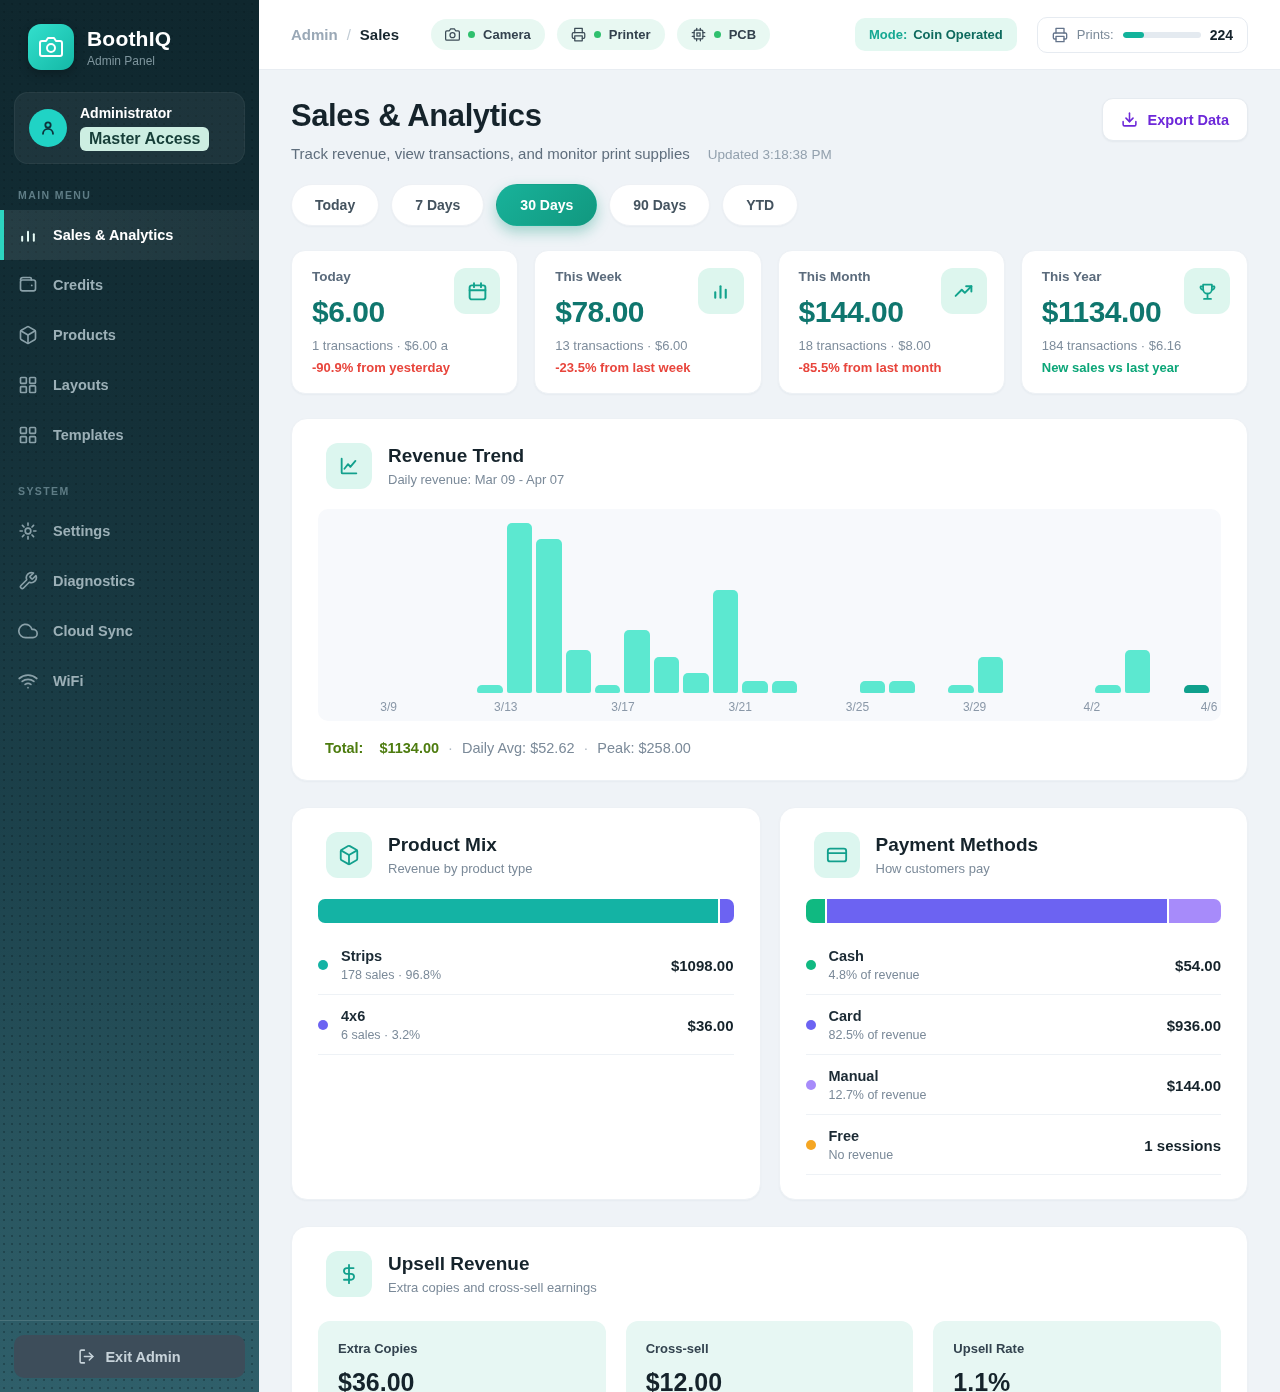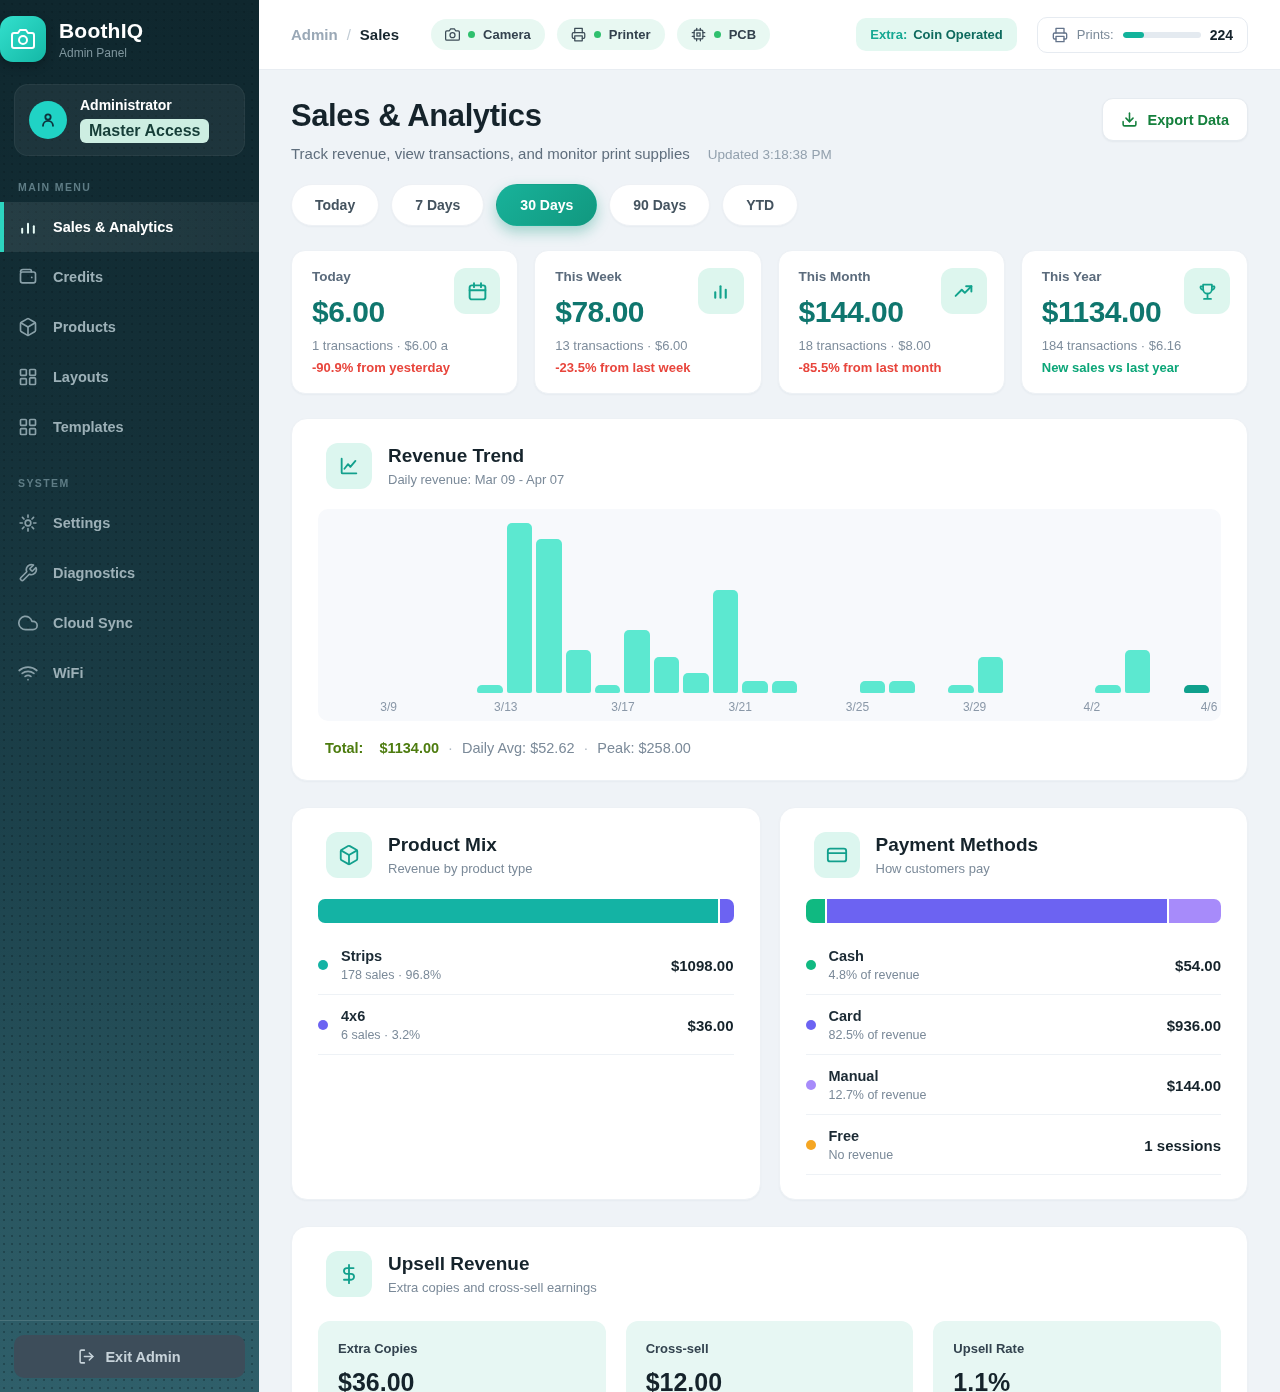--- a/index.html
+++ b/index.html
@@ -5,21 +5,21 @@
   * { margin:0; padding:0; box-sizing:border-box; }
   html,body { width:1280px; height:1392px; overflow:hidden; }
   body { display:flex; font-family:"Liberation Sans", sans-serif; background:#eff3f7; color:#15232b; }
   svg { display:block; }
 
   
   .sidebar { width:259px; flex:0 0 259px; height:100%; display:flex; flex-direction:column; position:relative;
     background-image: radial-gradient(rgba(7,24,29,.30) 1px, transparent 1.3px),
       linear-gradient(180deg,#0f272e 0%,#143038 30%,#1d434d 62%,#2a5761 86%,#2f5f6a 100%);
     background-size:8px 8px, 100% 100%; }
-  .side-top { padding:16px 0 14px; display:flex; align-items:center; gap:13px; }
+  .side-top { padding:16px 28px 14px; display:flex; align-items:center; gap:13px;margin-top:8px; }
   .logo-tile { width:46px; height:46px; border-radius:13px; background:linear-gradient(135deg,#33e0cd 0%,#14b8a6 100%);
     display:grid; place-items:center; color:#fff; box-shadow:0 4px 10px rgba(0,0,0,.25); }
   .brand-name { font-size:21px; font-weight:800; color:#fff; letter-spacing:.2px; }
   .brand-sub { font-size:12px; color:#7e959d; margin-top:3px; }
   .user-card { margin:8px 14px 0; background:rgba(255,255,255,.055); border:1px solid rgba(255,255,255,.05);
     border-radius:14px; padding:12px 14px; display:flex; align-items:center; gap:13px; }
   .avatar { width:38px; height:38px; border-radius:50%; background:#20d3c5; color:#0d333c; display:grid; place-items:center; flex:0 0 38px; }
   .user-name { font-size:14px; font-weight:800; color:#fff; }
   .user-badge { display:inline-block; margin-top:6px; background:#cdeee2; color:#163e38; font-size:16px; font-weight:800;
     padding:3px 9px; border-radius:6px; }
@@ -58,21 +58,21 @@
   .fill { height:100%; background:#13b39b; border-radius:3px; }
   .prints-value { font-size:14px; font-weight:800; color:#15232b; }
 
   .content { flex:1; padding:28px 32px 0; overflow:hidden; }
   .title-row { display:flex; align-items:flex-start; justify-content:space-between; }
   .page-title { font-size:31px; font-weight:800; color:#15232b; letter-spacing:-.4px; }
   .sub-row { display:flex; align-items:baseline; gap:18px; margin-top:11px; }
   .page-sub { font-size:15px; color:#5f6e7d; }
   .updated { font-size:13.5px; color:#93a1ae; }
   .export-btn { display:flex; align-items:center; gap:10px; background:#fff; border:1px solid #e6ebf0; border-radius:11px;
-    padding:12px 18px; font-size:14.5px; font-weight:800; color:#15803d; font-family:inherit; cursor:pointer;
+    padding:12px 18px; font-size:14.5px; font-weight:800; color:#6d28d9; font-family:inherit; cursor:pointer;
     box-shadow:0 1px 2px rgba(16,42,67,.05); }
 
   .tabs { display:flex; gap:12px; margin-top:22px; }
   .tab { background:#fff; border:1px solid #eef1f5; border-radius:999px; padding:12px 23px; font-size:14px;
     font-weight:700; color:#44535f; font-family:inherit; cursor:pointer; box-shadow:0 1px 2px rgba(16,42,67,.04); }
   .tab.active { background:linear-gradient(135deg,#18b29a,#11987f); color:#fff; border-color:transparent;
     box-shadow:0 6px 14px rgba(17,152,127,.35); }
 
   .stats { display:grid; grid-template-columns:repeat(4,1fr); gap:16px; margin-top:24px; }
   .stat-card { background:#fff; border:1px solid #edf1f5; border-radius:14px; padding:18px 20px; position:relative;
@@ -317,21 +317,21 @@
             <line x1="2" y1="15" x2="5" y2="15"></line>
             <line x1="19" y1="9" x2="22" y2="9"></line>
             <line x1="19" y1="15" x2="22" y2="15"></line>
           </svg>
       </span>
       <span class="dot"></span>
       <span>PCB</span>
     </div>
 
     <div class="mode-pill">
-      <span class="mode-label">Extra:</span>
+      <span class="mode-label">Mode:</span>
       <span class="mode-value">Coin Operated</span>
     </div>
 
     <div class="prints-pill">
       <span class="pr-icon">
         <svg width="16" height="16" viewBox="0 0 24 24" fill="none" stroke="currentColor" stroke-width="2" stroke-linecap="round" stroke-linejoin="round">
             <polyline points="6 9 6 2 18 2 18 9"></polyline>
             <path d="M6 18H4a2 2 0 0 1-2-2v-5a2 2 0 0 1 2-2h16a2 2 0 0 1 2 2v5a2 2 0 0 1-2 2h-2"></path>
             <rect x="6" y="14" width="12" height="8"></rect>
           </svg>

